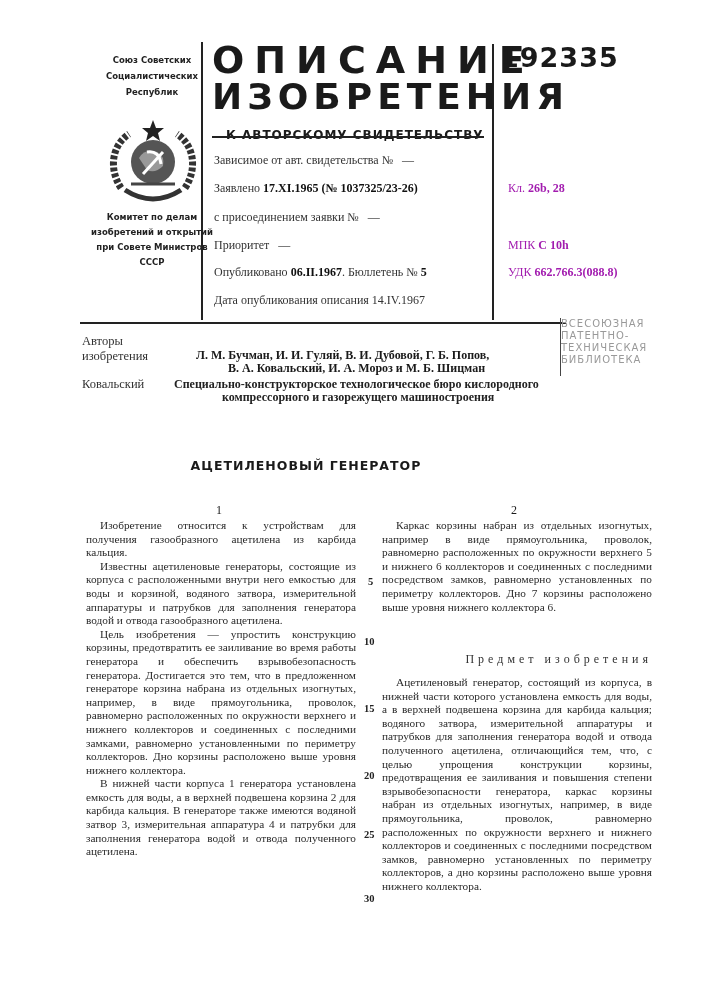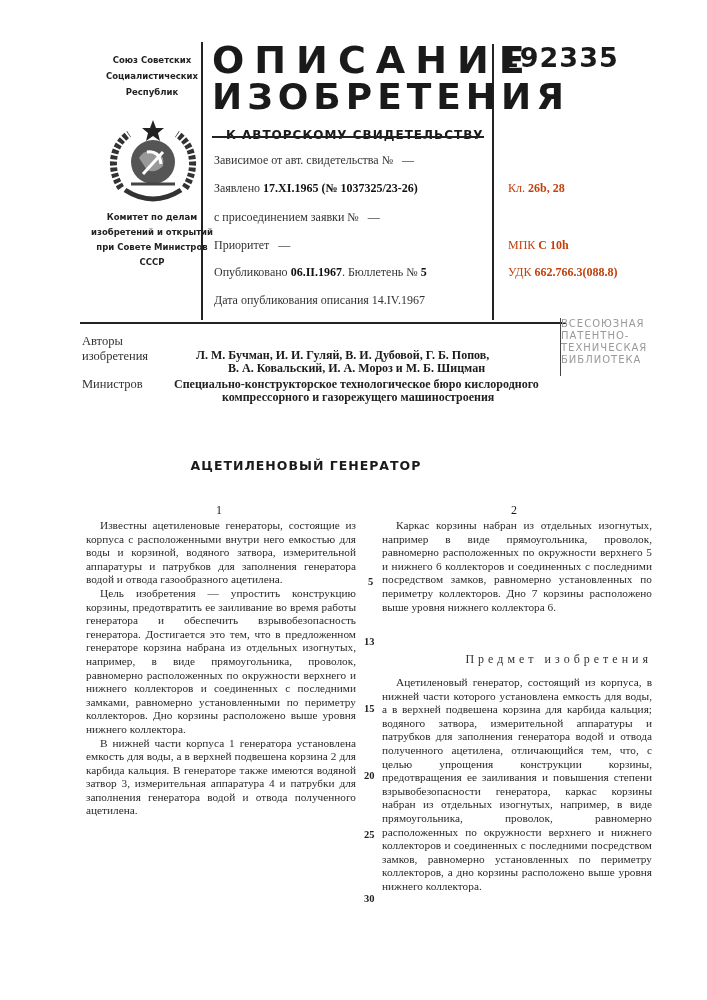--- a/index.html
+++ b/index.html
@@ -10,21 +10,21 @@
   .emblem { left: 103px; top: 118px; width: 100px; height: 88px; }
   .vline1 { left: 201px; top: 42px; width: 2px; height: 278px; background: #222; }
   .vline2 { left: 492px; top: 44px; width: 2px; height: 276px; background: #222; }
   .title1 { left: 212px; top: 40px; width: 280px; font-family: "DejaVu Sans", sans-serif; font-weight: bold; font-size: 38px; letter-spacing: 10px; line-height: 40px; white-space: nowrap; }
   .title2 { left: 212px; top: 78px; width: 280px; font-family: "DejaVu Sans", sans-serif; font-weight: bold; font-size: 36px; letter-spacing: 5px; line-height: 38px; white-space: nowrap; }
   .subtitle { left: 226px; top: 128px; font-family: "DejaVu Sans", sans-serif; font-weight: bold; font-size: 12px; letter-spacing: 1px; white-space: nowrap; }
   .sub-underline { left: 212px; top: 136px; width: 272px; height: 2px; background: #222; }
   .patno { left: 500px; top: 42px; font-family: "DejaVu Sans", sans-serif; font-weight: bold; font-size: 27px; letter-spacing: 1px; }
   .meta { left: 214px; font-size: 12px; white-space: nowrap; color: #333; }
   .meta b { color: #111; }
-  .meta-r { left: 508px; font-size: 12px; white-space: nowrap; color: #c2410c; }
+  .meta-r { left: 508px; font-size: 12px; white-space: nowrap; color: #a21caf; }
   .hrule { left: 80px; top: 322px; width: 486px; height: 2px; background: #222; }
   .label { left: 82px; font-size: 12.5px; color: #333; }
   .authors { font-weight: bold; font-size: 12px; white-space: nowrap; }
   .applicant { font-size: 12px; white-space: nowrap; font-weight: bold; color: #222; }
   .stamp { left: 560px; top: 318px; width: 118px; height: 58px; border-left: 1px solid #444; font-family: "DejaVu Sans", sans-serif; font-size: 10px; line-height: 12px; color: #999; letter-spacing: 1px; box-sizing: border-box; }
   .doc-title { left: 0; width: 612px; top: 458px; text-align: center; font-family: "DejaVu Sans", sans-serif; font-weight: bold; font-size: 12.5px; letter-spacing: 1px; }
   .colnum { font-size: 12px; }
   .col { font-size: 11.3px; line-height: 13.6px; text-align: justify; color: #2a2a2a; }
   .col p { margin: 0; text-indent: 14px; }
   .col1 { left: 86px; top: 519px; width: 270px; }
@@ -112,44 +112,45 @@
 
 <div class="abs hrule"></div>
 
 <div class="abs label" style="top:334px">
   <div>Авторы</div>
   <div>изобретения</div>
 </div>
 <div class="abs authors" style="left:196px; top:348px">Л. М. Бучман, И. И. Гуляй, В. И. Дубовой, Г. Б. Попов,</div>
 <div class="abs authors" style="left:228px; top:361px">В. А. Ковальский, И. А. Мороз и М. Б. Шицман</div>
 
-<div class="abs label" style="top:377px">Министров</div>
+<div class="abs label" style="top:377px">Ковальский</div>
 <div class="abs applicant" style="left:174px; top:377px">Специально-конструкторское технологическое бюро кислородного</div>
 <div class="abs applicant" style="left:222px; top:390px">компрессорного и газорежущего машиностроения</div>
 
 <div class="abs stamp">
   <div>ВСЕСОЮЗНАЯ</div>
   <div>ПАТЕНТНО-</div>
   <div>ТЕХНИЧЕСКАЯ</div>
   <div>БИБЛИОТЕКА</div>
 </div>
 
 <div class="abs doc-title">АЦЕТИЛЕНОВЫЙ ГЕНЕРАТОР</div>
 
 <div class="abs colnum" style="left:216px; top:503px">1</div>
 <div class="abs colnum" style="left:511px; top:503px">2</div>
 
 <div class="abs col col1">
+  <p>Изобретение относится к устройствам для получения газообразного ацетилена из карбида кальция.</p>
   <p>Известны ацетиленовые генераторы, состоящие из корпуса с расположенными внутри него емкостью для воды и корзиной, водяного затвора, измерительной аппаратуры и патрубков для заполнения генератора водой и отвода газообразного ацетилена.</p>
   <p>Цель изобретения — упростить конструкцию корзины, предотвратить ее заиливание во время работы генератора и обеспечить взрывобезопасность генератора. Достигается это тем, что в предложенном генераторе корзина набрана из отдельных изогнутых, например, в виде прямоугольника, проволок, равномерно расположенных по окружности верхнего и нижнего коллекторов и соединенных с последними замками, равномерно установленными по периметру коллекторов. Дно корзины расположено выше уровня нижнего коллектора.</p>
   <p>В нижней части корпуса 1 генератора установлена емкость для воды, а в верхней подвешена корзина 2 для карбида кальция. В генераторе также имеются водяной затвор 3, измерительная аппаратура 4 и патрубки для заполнения генератора водой и отвода полученного ацетилена.</p>
 </div>
 
 <div class="abs linenum" style="left:368px; top:576px">5</div>
-<div class="abs linenum" style="left:364px; top:636px">13</div>
+<div class="abs linenum" style="left:364px; top:636px">10</div>
 <div class="abs linenum" style="left:364px; top:703px">15</div>
 <div class="abs linenum" style="left:364px; top:770px">20</div>
 <div class="abs linenum" style="left:364px; top:829px">25</div>
 <div class="abs linenum" style="left:364px; top:893px">30</div>
 
 <div class="abs col col2">
   <p>Каркас корзины набран из отдельных изогнутых, например в виде прямоугольника, проволок, равномерно расположенных по окружности верхнего 5 и нижнего 6 коллекторов и соединенных с последними посредством замков, равномерно установленных по периметру коллекторов. Дно 7 корзины расположено выше уровня нижнего коллектора 6.</p>
 </div>
 
 <div class="abs section-h">Предмет изобретения</div>

